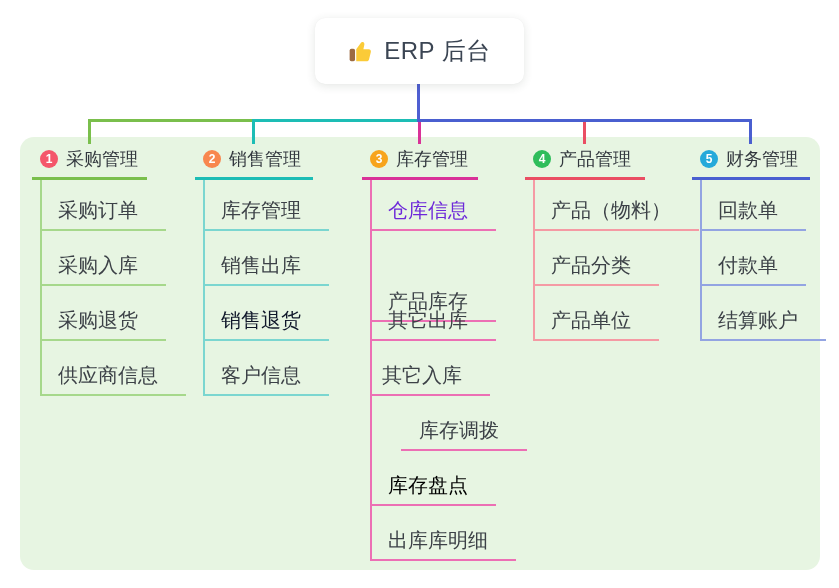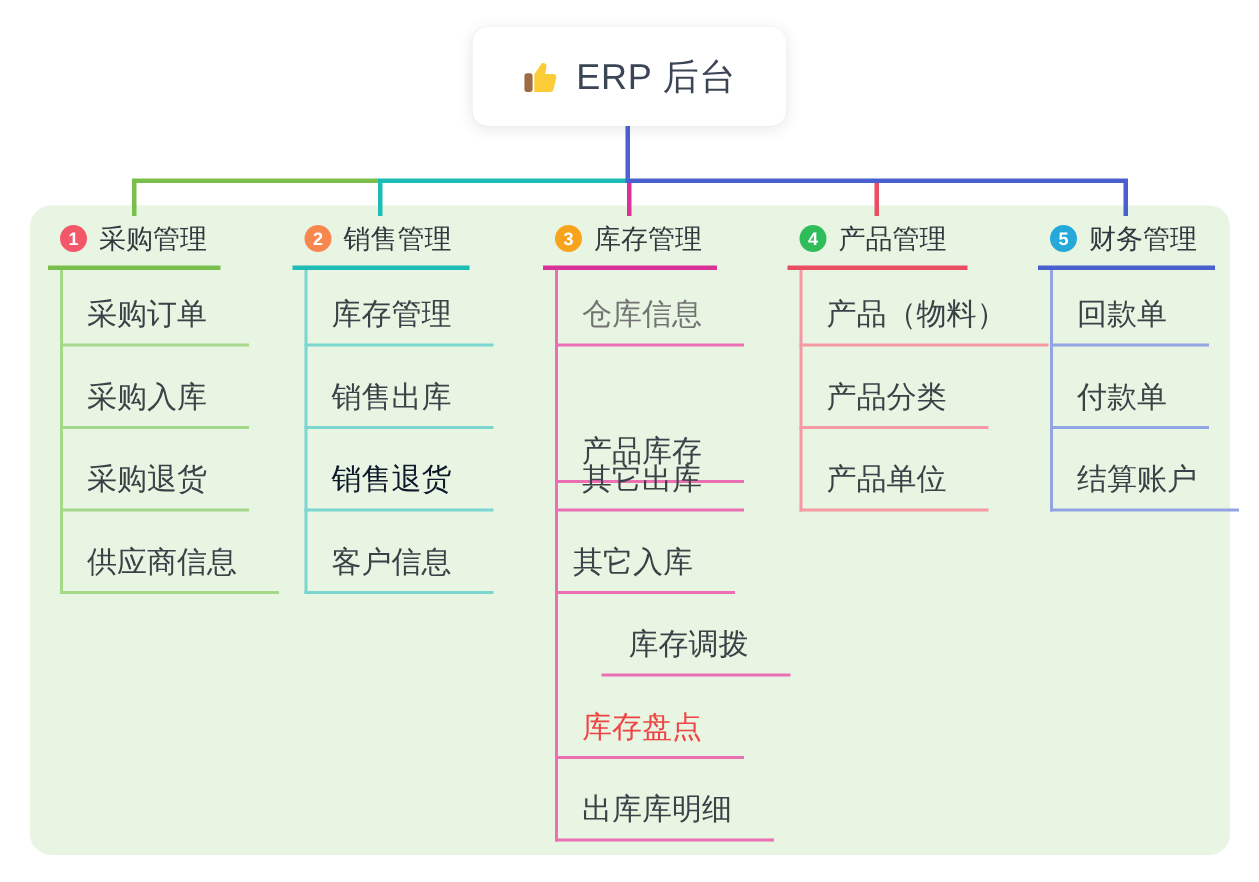--- a/index.html
+++ b/index.html
@@ -84,26 +84,26 @@
       <div class="vline" style="left: 203px; top: 179px; height: 217px; background: rgb(123, 214, 208);"></div>
       <div class="child-node" style="left: 203px; top: 200px; border-bottom-color: rgb(123, 214, 208); color: rgb(60, 65, 71);">库存管理</div>
       <div class="child-node" style="left: 203px; top: 255px; border-bottom-color: rgb(123, 214, 208); color: rgb(60, 65, 71);">销售出库</div>
       <div class="child-node" style="left: 203px; top: 310px; border-bottom-color: rgb(123, 214, 208); color: #0f172a;">销售退货</div>
       <div class="child-node" style="left: 203px; top: 365px; border-bottom-color: rgb(123, 214, 208); color: rgb(60, 65, 71);">客户信息</div>
       <div class="branch-header" style="left: 362px; width: 116px; border-bottom-color: rgb(217, 50, 152);">
         <span class="badge" style="background: rgb(247, 164, 28);">3</span>
         <span class="branch-label">库存管理</span>
       </div>
       <div class="vline" style="left: 370px; top: 179px; height: 382px; background: rgb(236, 111, 180);"></div>
-      <div class="child-node" style="left: 370px; top: 200px; border-bottom-color: rgb(236, 111, 180); color: #737373;">仓库信息</div>
+      <div class="child-node" style="left: 370px; top: 200px; border-bottom-color: rgb(236, 111, 180); color: #6d28d9;">仓库信息</div>
       <div class="child-node" style="left: 370px; top: 255px; border-bottom-color: rgb(236, 111, 180); color: rgb(60, 65, 71); margin-top: 36px;">产品库存</div>
       <div class="child-node" style="left: 370px; top: 310px; border-bottom-color: rgb(236, 111, 180); color: rgb(60, 65, 71);">其它出库</div>
       <div class="child-node" style="left: 370px; top: 365px; border-bottom-color: rgb(236, 111, 180); color: rgb(60, 65, 71); padding-left: 12px;">其它入库</div>
       <div class="child-node" style="left: 370px; top: 420px; border-bottom-color: rgb(236, 111, 180); color: rgb(60, 65, 71); margin-left: 31px;">库存调拨</div>
-      <div class="child-node" style="left: 370px; top: 475px; border-bottom-color: rgb(236, 111, 180); color: #ef4444;">库存盘点</div>
+      <div class="child-node" style="left: 370px; top: 475px; border-bottom-color: rgb(236, 111, 180); color: #000000;">库存盘点</div>
       <div class="child-node" style="left: 370px; top: 530px; border-bottom-color: rgb(236, 111, 180); color: rgb(60, 65, 71);">出库库明细</div>
       <div class="branch-header" style="left: 525px; width: 120px; border-bottom-color: rgb(234, 78, 99);">
         <span class="badge" style="background: rgb(47, 189, 91);">4</span>
         <span class="branch-label">产品管理</span>
       </div>
       <div class="vline" style="left: 533px; top: 179px; height: 162px; background: rgb(245, 154, 164);"></div>
       <div class="child-node" style="left: 533px; top: 200px; border-bottom-color: rgb(245, 154, 164); color: rgb(60, 65, 71);">产品（物料）</div>
       <div class="child-node" style="left: 533px; top: 255px; border-bottom-color: rgb(245, 154, 164); color: rgb(60, 65, 71);">产品分类</div>
       <div class="child-node" style="left: 533px; top: 310px; border-bottom-color: rgb(245, 154, 164); color: rgb(60, 65, 71);">产品单位</div>
       <div class="branch-header" style="left: 692px; width: 118px; border-bottom-color: rgb(74, 95, 208);">

